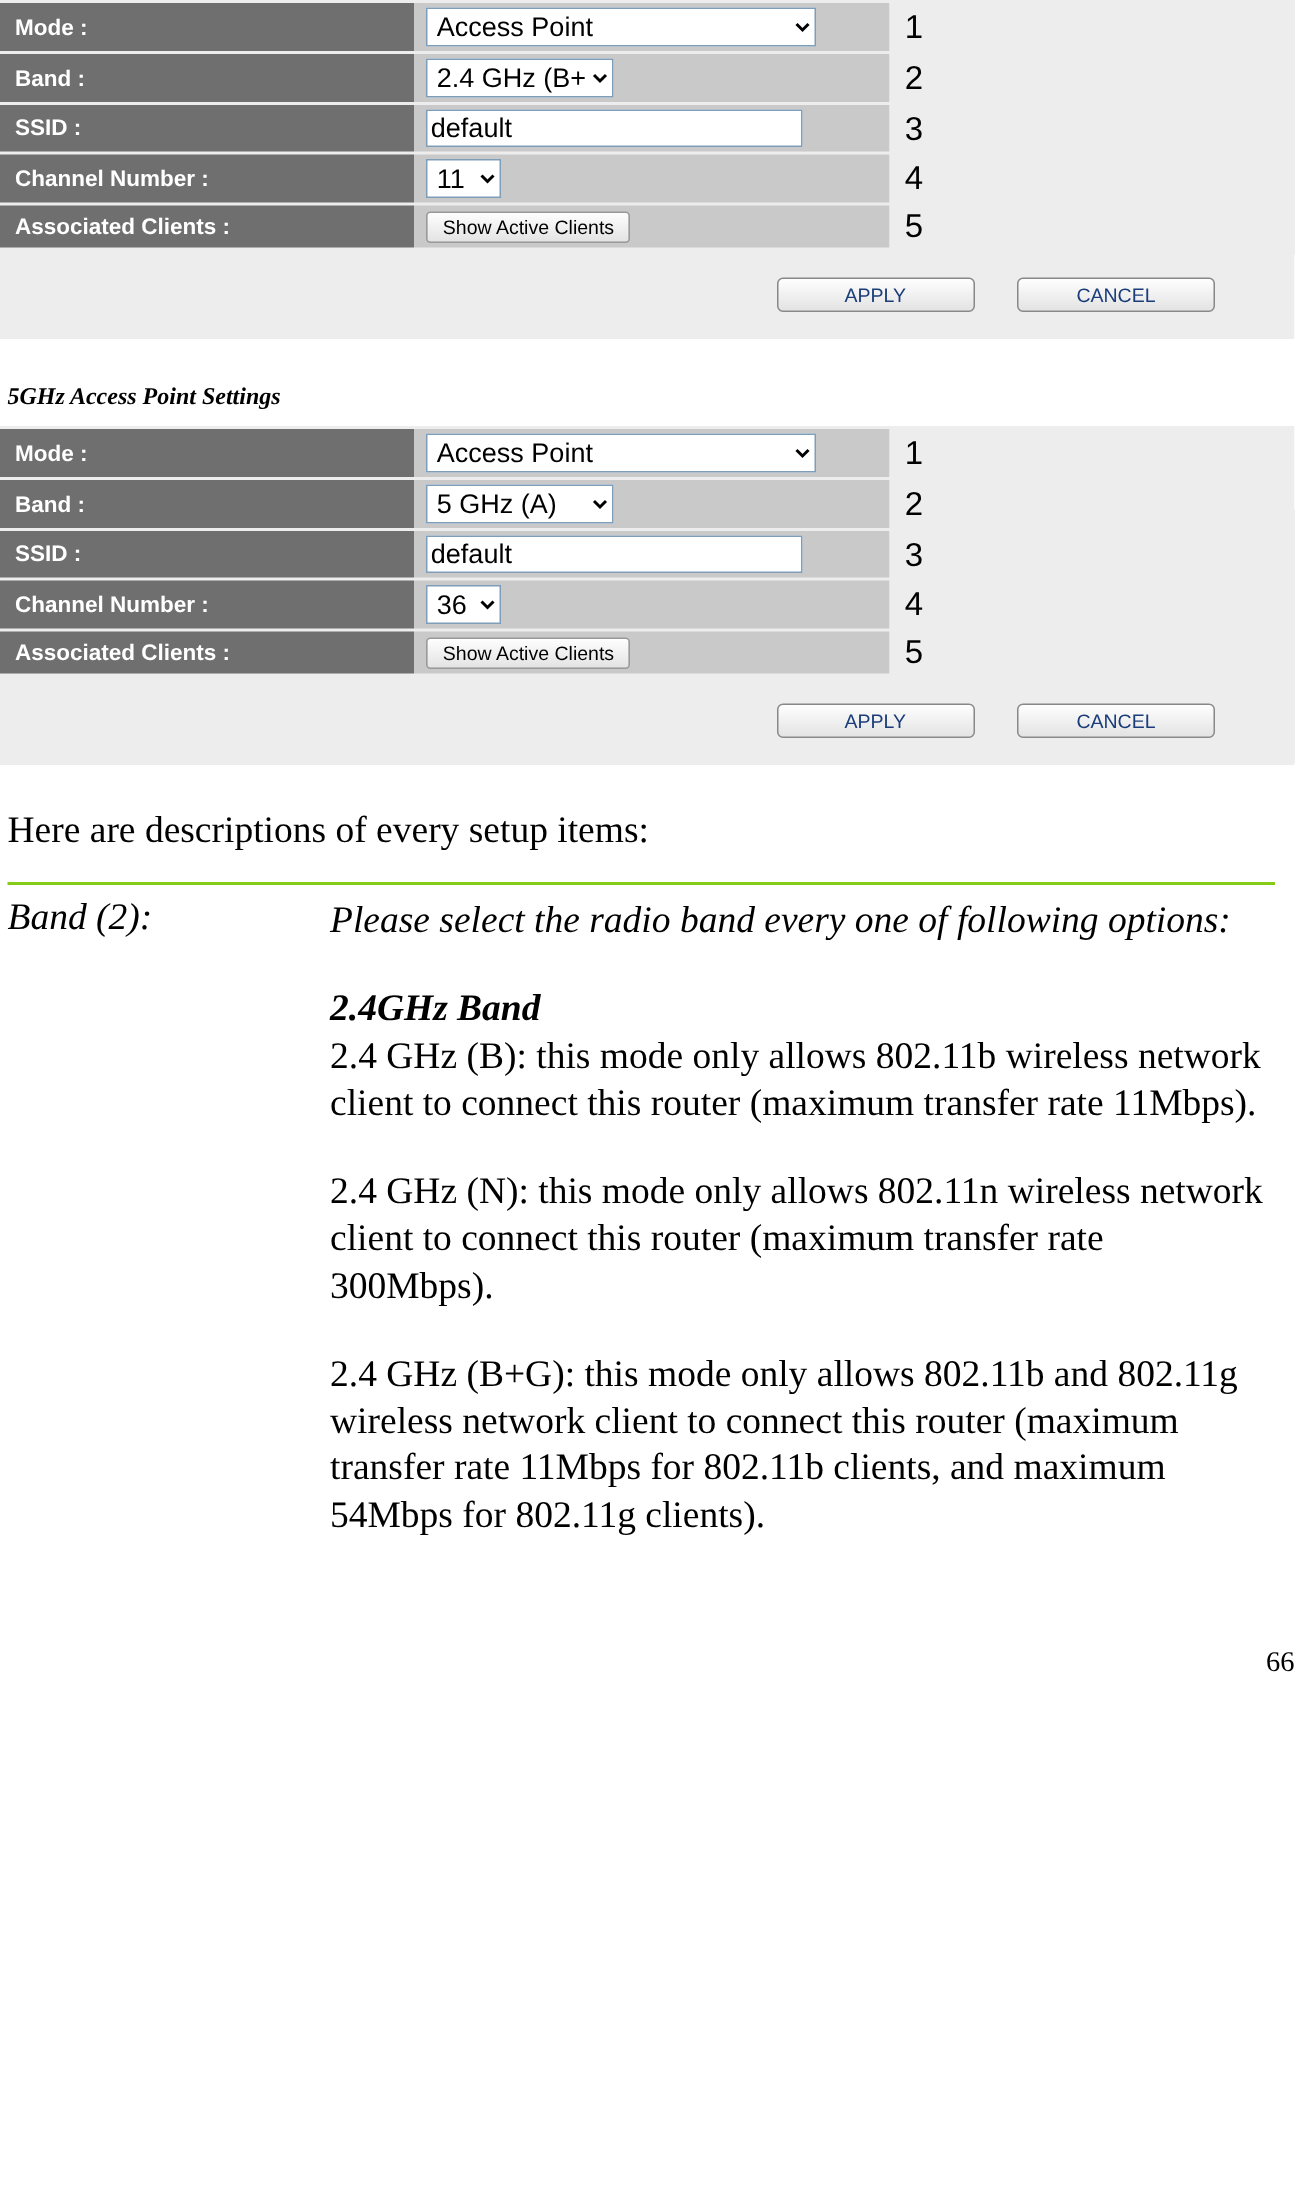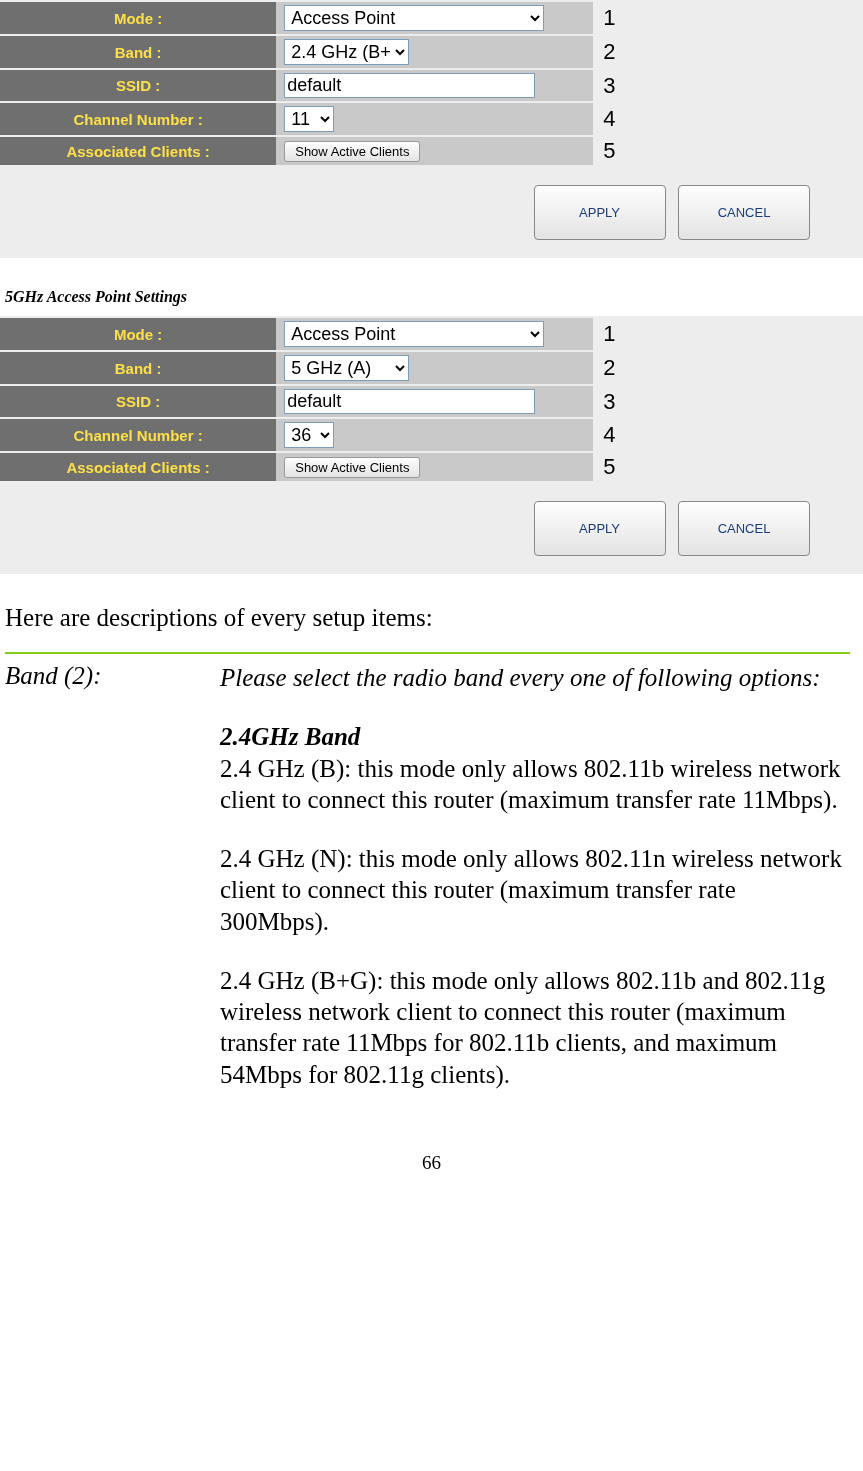--- a/index.html
+++ b/index.html
@@ -15,23 +15,23 @@
     margin-bottom: 30px;
   }
   .settings-table {
     width: 630px;
     border-collapse: separate;
     border-spacing: 0 2px;
     margin-left: 0;
   }
   .settings-table td.label-cell {
     background: #6f6f6f;
-    color: #fde047;
+    color: #ffffff;
     font-weight: bold;
-    text-align: center;
+    text-align: left;
     padding: 4px 10px;
     width: 295px;
     font-size: 15px;
     height: 20px;
   }
   .settings-table td.value-cell {
     background: #c9c9c9;
     padding: 3px 8px;
     width: 310px;
     font-size: 15px;
@@ -69,24 +69,24 @@
     padding: 18px 15px 0 0;
     width: 810px;
   }
   .action-btn {
     background: linear-gradient(#fefefe, #e3e3e3);
     border: 1px solid #888;
     border-radius: 4px;
     color: #1a3d7a;
     font-size: 13px;
     font-weight: normal;
-    padding: 19px 0;
+    padding: 3px 0;
     width: 132px;
     cursor: pointer;
-    margin-left: 8px;
+    margin-left: 24px;
   }
   .section-title {
     font-family: "Times New Roman", serif;
     font-size: 16px;
     font-style: italic;
     font-weight: bold;
     margin: 30px 4px 10px 5px;
   }
   .desc-intro {
     font-family: "Times New Roman", serif;
@@ -115,22 +115,22 @@
   }
   .desc-body p.nomargin { margin: 0; }
   .subhead {
     font-style: italic;
     font-weight: bold;
     text-align: right;
   }
   .page-num {
     font-family: "Times New Roman", serif;
     font-size: 19px;
-    text-align: center;
-    margin-top: 34px;
+    text-align: right;
+    margin-top: 44px;
   }
 </style>
 </head>
 <body>
 
 <div class="panel">
   <table class="settings-table">
       <tbody id="rows-24">
         <tr>
           <td class="label-cell">Mode :</td>

